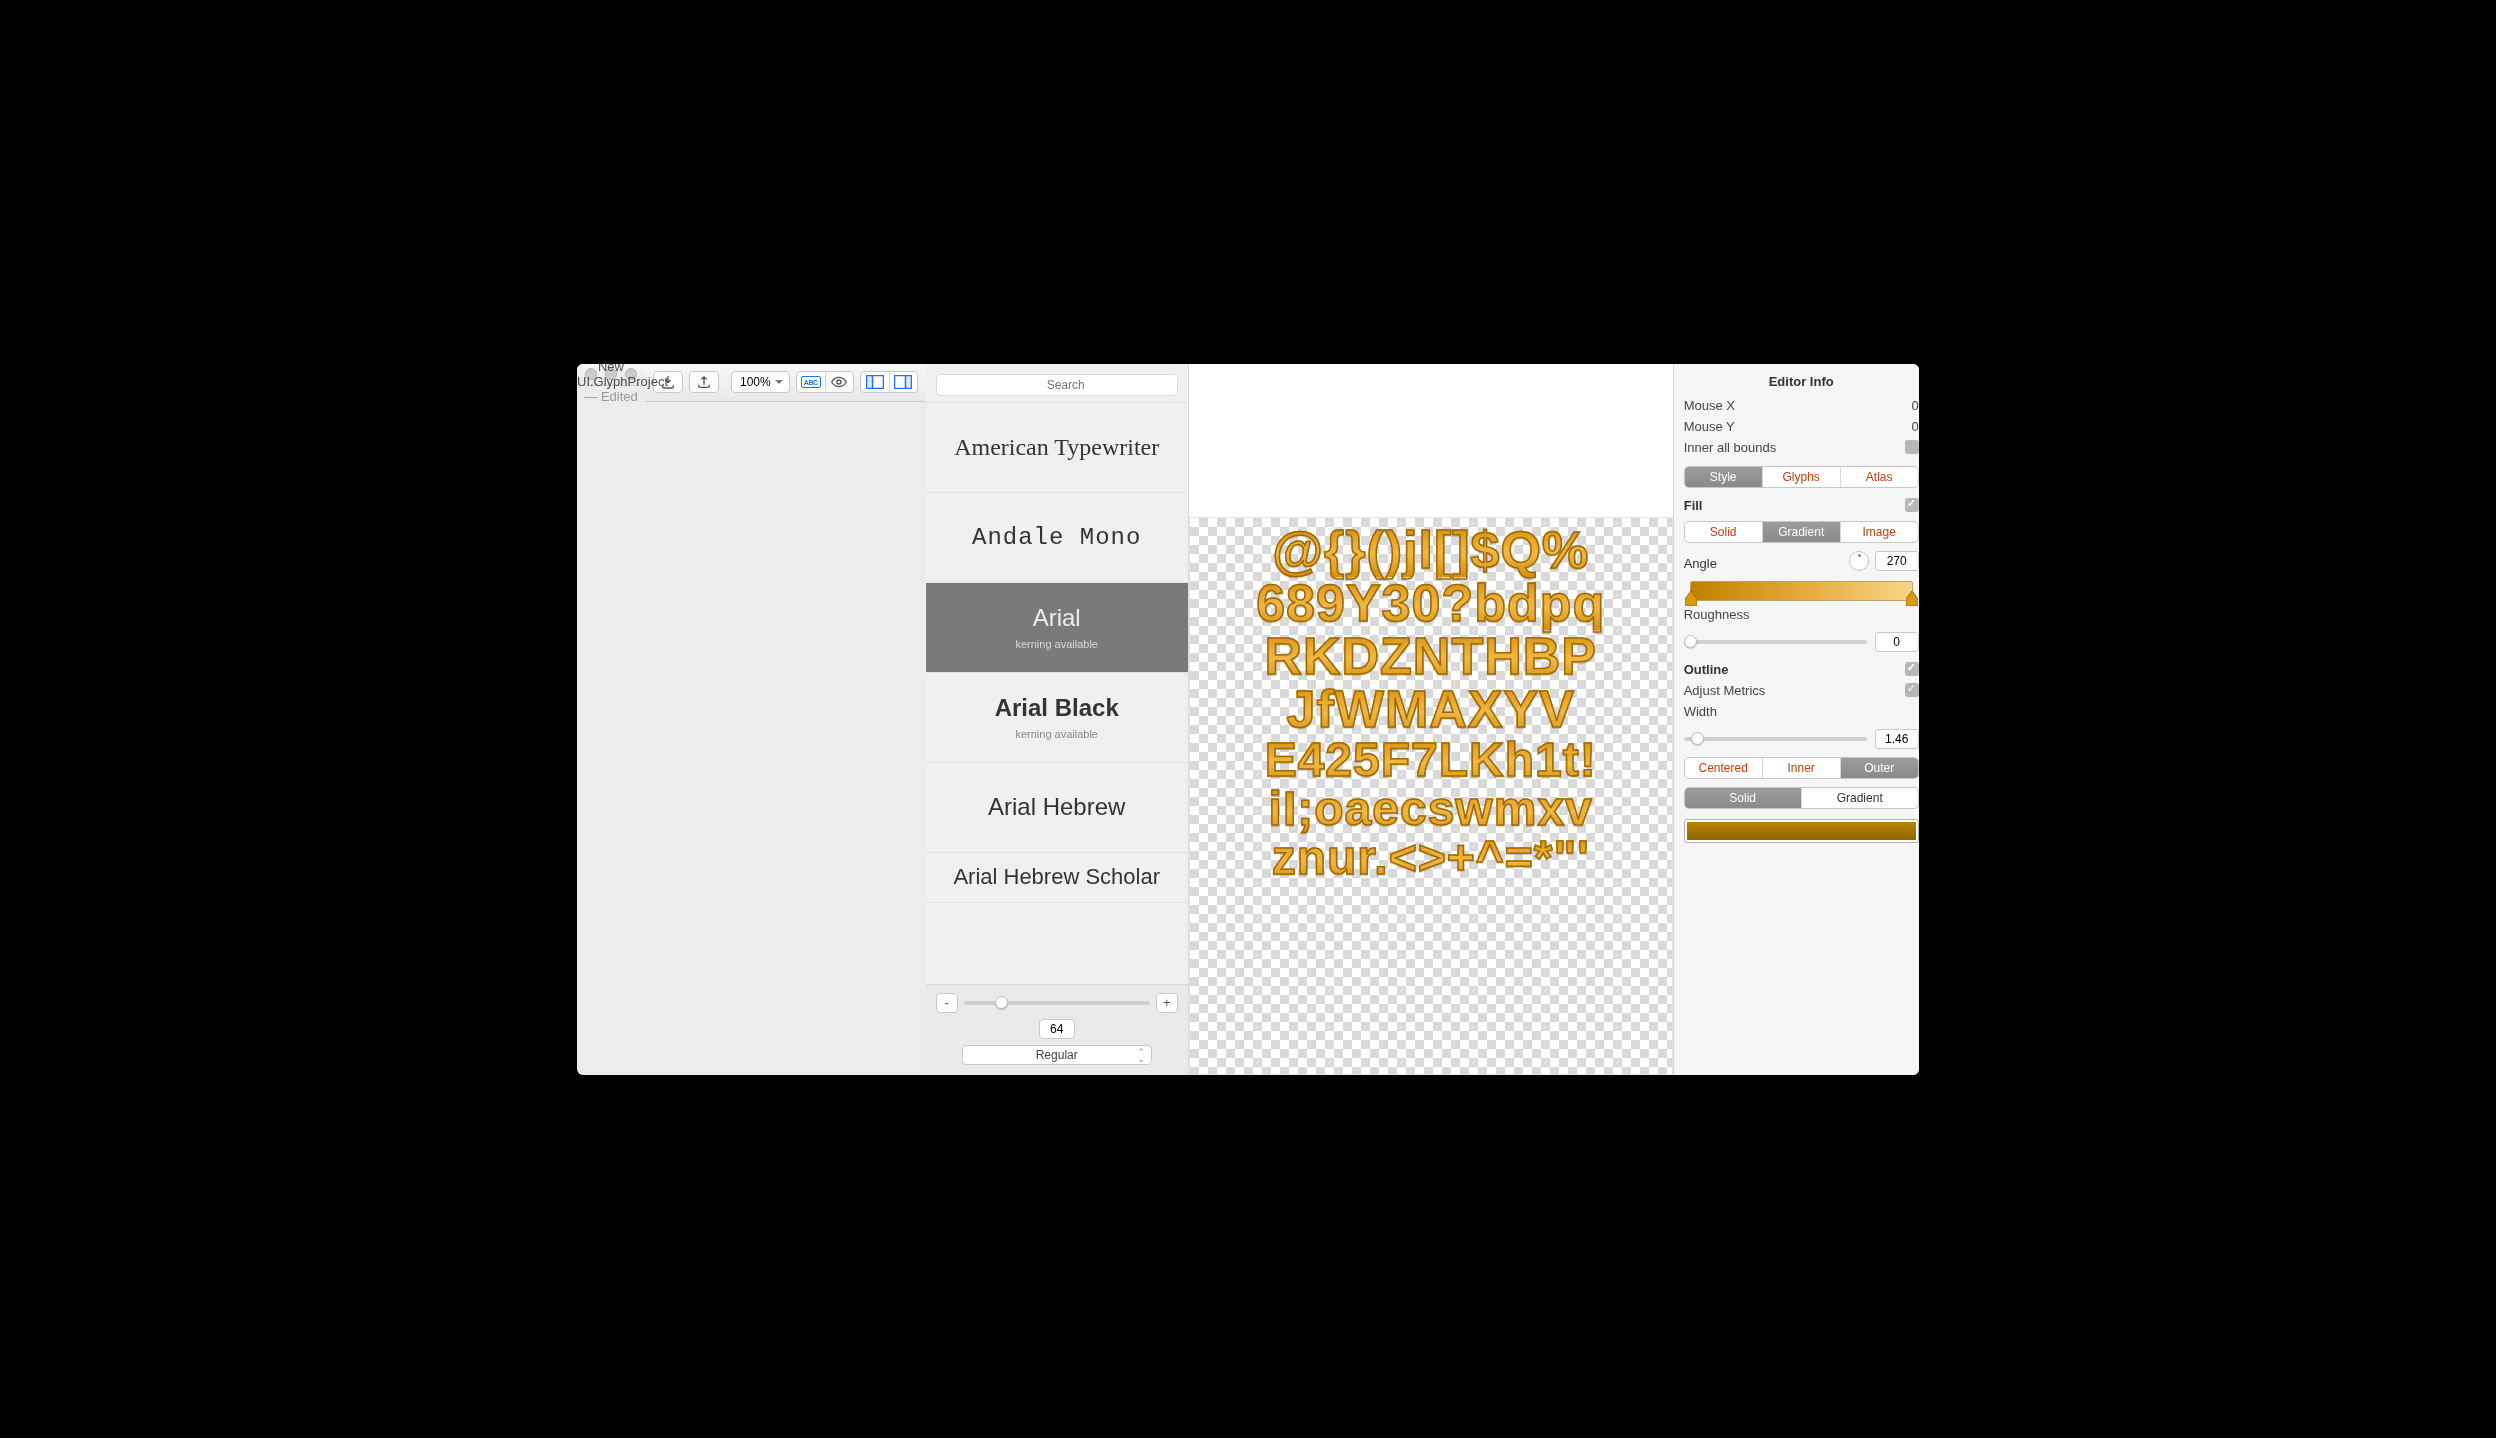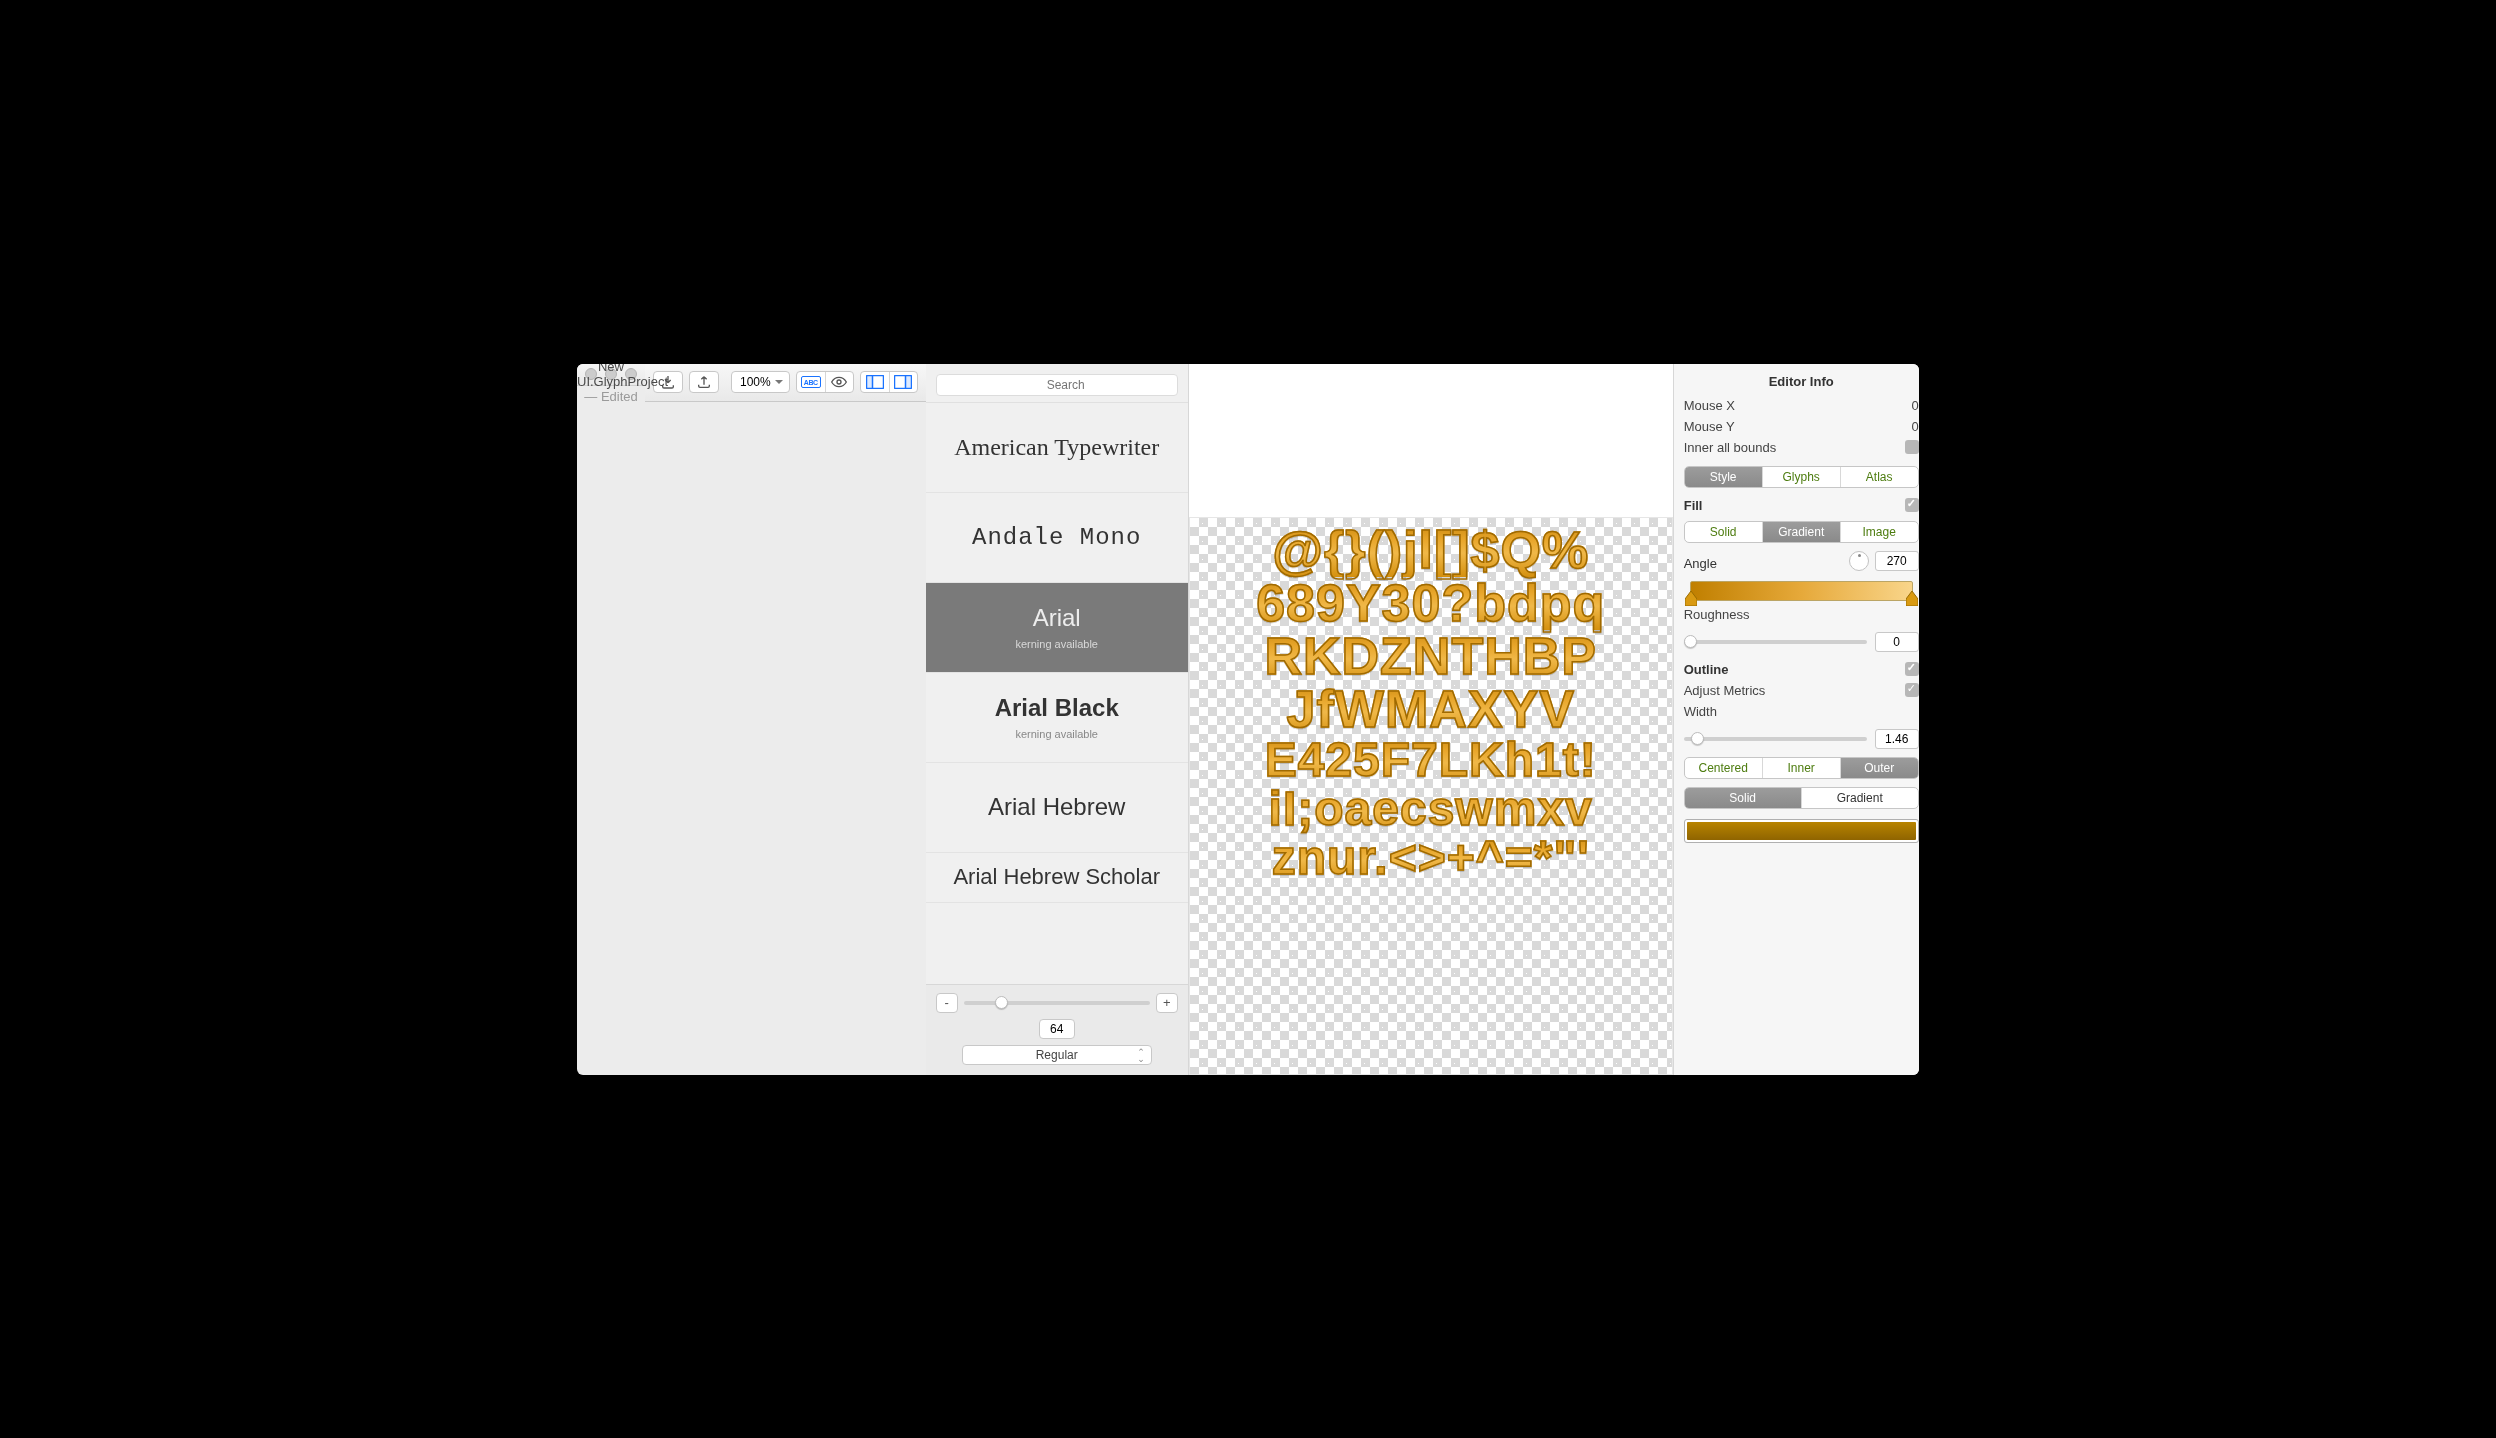--- a/index.html
+++ b/index.html
@@ -111,21 +111,21 @@
   filter: drop-shadow(0 1px 0 rgba(0,0,0,.15));
   white-space:nowrap;
 }
 .glyphline.sm { font-size:48px;}
 .inspector { width:255px; background:#f6f6f6; padding:6px 10px 10px; overflow:auto; font-size:13px; color:#333;}
 .insp-title { text-align:center; font-weight:600; font-size:13px; margin:4px 0 6px;}
 .info-row { display:flex; justify-content:space-between; font-size:13px; color:#444; padding:3px 0;}
 .chk { width:14px; height:14px; border-radius:3px; background:#b7b7b7; position:relative;}
 .chk.on::after { content:"✓"; position:absolute; color:#fff; font-size:11px; left:2px; top:-1px;}
 .seg3 { display:flex; border:1px solid #c6c6c6; border-radius:5px; overflow:hidden; margin:8px 0; background:#fff; height:22px;}
-.seg3 .s { flex:1; display:flex; align-items:center; justify-content:center; font-size:12px; color:#4d7c0f; border-left:1px solid #d8d8d8;}
+.seg3 .s { flex:1; display:flex; align-items:center; justify-content:center; font-size:12px; color:#c2410c; border-left:1px solid #d8d8d8;}
 .seg3 .s:first-child{border-left:none;}
 .seg3 .s.active { background: linear-gradient(#9c9c9c,#8a8a8a); color:#fff;}
 .sect-head { display:flex; justify-content:space-between; align-items:center; font-weight:700; font-size:13px; margin-top:10px; margin-bottom:4px;}
 .sect-sub { display:flex; justify-content:space-between; align-items:center; font-size:13px; color:#444; margin-top:6px;}
 .angle-row { display:flex; justify-content:space-between; align-items:flex-end; margin-top:8px;}
 .dial { width:20px; height:20px; border:1px solid #c2c2c2; border-radius:50%; background:#fff; position:relative;}
 .dial::after{ content:""; width:3px; height:3px; background:#888; border-radius:50%; position:absolute; left:8px; top:2px;}
 .num-box { width:44px; height:20px; border:1px solid #c8c8c8; border-radius:3px; background:#fff; font-size:12px; text-align:center;}
 .grad-bar { height:20px; border:1px solid #bba565; border-radius:2px; margin:10px 6px 4px; position:relative;
   background: linear-gradient(90deg,#c07f00 0%, #e6a93a 50%, #f9d58a 100%);

